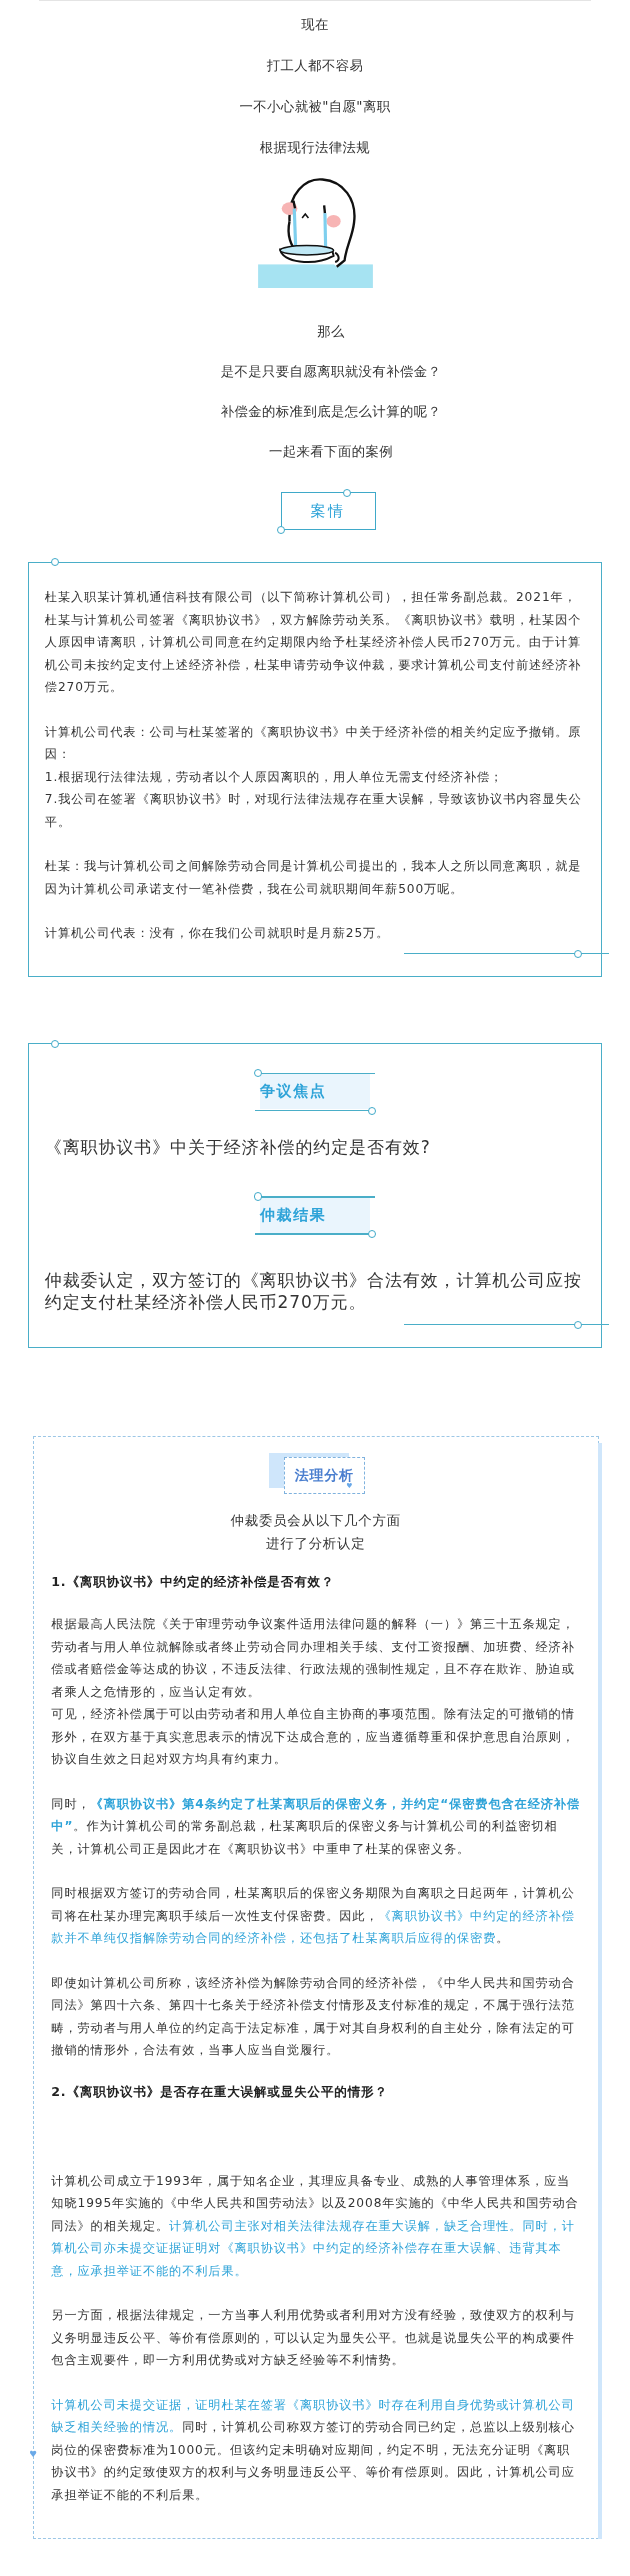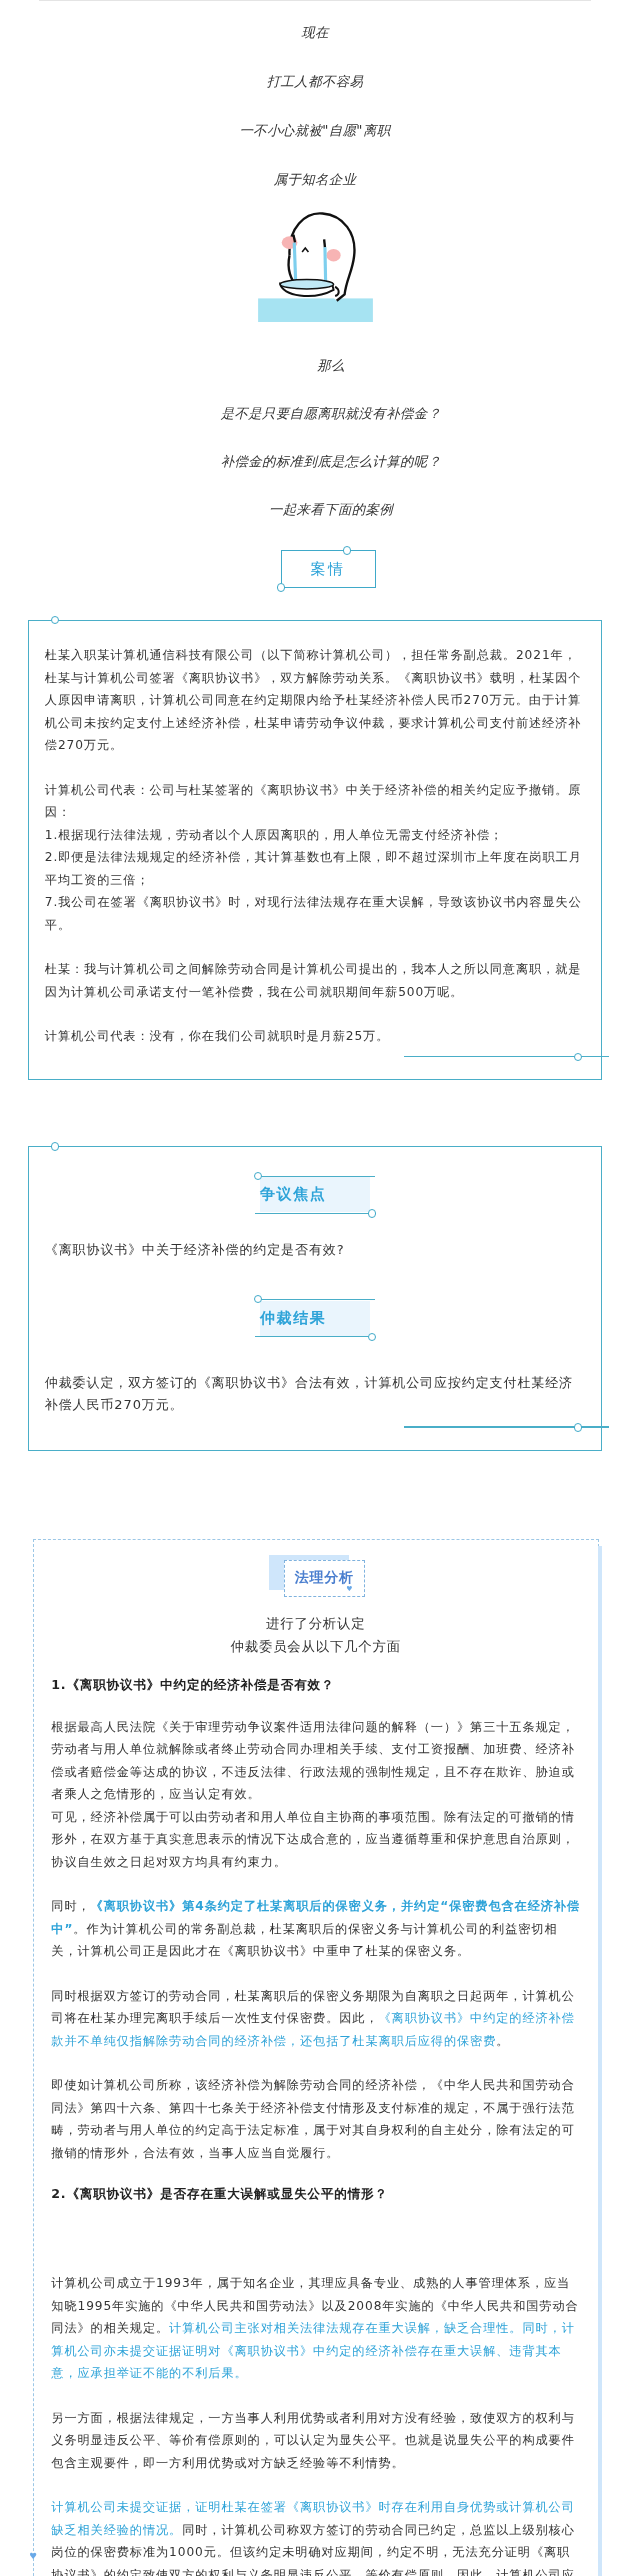--- a/index.html
+++ b/index.html
@@ -1,20 +1,20 @@
 <!DOCTYPE html>
 <html style="font-size:12.6px"><head>
 <meta charset="utf-8">
 <style>
   html, body { margin:0; padding:0; background:#ffffff; }
   body { width:630px; font-family:"DejaVu Sans","Liberation Sans",sans-serif; color:#333; }
   .page { width:630px; position:relative; }
   .topline { height:0.8px; background:#e4e4e4; margin:0 39px; }
   .intro { text-align:center; font-size:13.4px; color:#333; }
-  .intro p { margin:8px; line-height:41px; letter-spacing:0.4px;font-style:italic; }
+  .intro p { margin:0; line-height:41px; letter-spacing:0.4px; }
   .intro1 { padding-top:3.2px; }
   .meme { width:115px; height:114px; margin:6.3px auto 23.6px; position:relative; }
   .intro2 { margin-top:4.7px;padding-left:32px; }
   .intro2 p { line-height:40px; }
   .blue { color:#2ea3d8; }
   .bold { font-weight:bold; }
 
   
   .case-tag-wrap { display:flex; justify-content:center; margin-top:20.5px;padding-left:26px; }
   .case-tag { position:relative; width:93px; height:36px; border:1.2px solid #3fa9c9; display:flex; align-items:center; justify-content:center; font-size:15px; color:#2ea3d8; letter-spacing:2.4px; }
@@ -29,21 +29,21 @@
   .case-box p { margin:0; font-size:12.2px; line-height:22.5px; color:#333; letter-spacing:0.9px; }
   .case-box .gap { height:22px; }
 
   .focus-box { margin-top:66px; padding:30px 15.8px 33px 15.8px; }
   .sub-tag-wrap { display:flex; justify-content:center; }
   .sub-tag { position:relative; width:110px; height:35px; background:#eaf5fd; display:flex; align-items:center; justify-content:flex-start; font-size:15px; font-weight:bold; color:#2ea3d8; letter-spacing:1.6px; }
   .sub-tag .line-top { position:absolute; left:-2.4px; right:-4.7px; top:-1.6px; height:1.2px; background:#4aaec8; }
   .sub-tag .line-bot { position:absolute; left:-4.7px; right:-2.4px; bottom:-1.6px; height:1.2px; background:#4aaec8; }
   .sub-tag .d1 { left:-6.3px; top:-5.5px; }
   .sub-tag .d2 { right:-6.3px; bottom:-5.5px; }
-  .focus-box p { margin:0; font-size:13px; line-height:22.5px; color:#333; letter-spacing:0.9px; }
+  .focus-box p { margin:0; font-size:17px; line-height:22.5px; color:#333; letter-spacing:0.9px; }
 
   
   .dbox { position:relative; margin:0 31.5px 0 33px; border:1.2px dashed #9cc7e6; }
   .dbox .shadow-right { position:absolute; right:-4.7px; top:6.3px; bottom:-6.3px; width:3.9px; background:#cfe6fb; }
   .dbox .heart { position:absolute; left:-4.7px; width:7.9px; height:7.9px; color:#6aa9e8; font-size:8.7px; line-height:7.9px; }
   .ana-box { margin-top:88px; padding:14px 17.3px 31.5px 17.3px; }
   .dtag-wrap { display:flex; justify-content:center; }
   .dtag { position:relative; width:80px; height:36px; margin-top:6.3px; }
   .dtag .bg { position:absolute; left:-6.3px; top:-4.7px; width:80px; height:35px; background:#cfe6fb; }
   .dtag .inner { position:absolute; left:8px; top:0; width:79px; height:35px; border:1.2px dashed #7fb2de; background:#fff; display:flex; align-items:center; justify-content:center; font-size:14px; font-weight:bold; color:#4b7fcf; letter-spacing:0.8px; }
@@ -56,21 +56,21 @@
 </head>
 <body>
 
 <div class="page">
   <div class="topline"></div>
 
   <div class="intro intro1">
     <p>现在</p>
     <p>打工人都不容易</p>
     <p>一不小心就被"自愿"离职</p>
-    <p>属于知名企业</p>
+    <p>根据现行法律法规</p>
   </div>
 
   <div class="meme">
     <svg width="115" height="114" viewBox="0 0 146 145">
       <rect x="0" y="115" width="146" height="30" fill="#a6e3f2"></rect>
       <path d="M40 60 C38 25, 60 5, 82 7 C108 9, 126 32, 122 62 C120 80, 112 92, 110 110 L100 118" fill="#fff" stroke="#111" stroke-width="3"></path>
       <path d="M40 60 C36 78, 42 92, 50 100" fill="none" stroke="#111" stroke-width="3"></path>
       <ellipse cx="28" cy="44" rx="10" ry="8" transform="translate(12,0)" fill="#f7b4b4"></ellipse>
       <ellipse cx="96" cy="60" rx="9" ry="8" fill="#f7b4b4"></ellipse>
       <line x1="45" y1="34" x2="47" y2="44" stroke="#111" stroke-width="3"></line>
@@ -98,21 +98,20 @@
       <span>案情</span>
     </div>
   </div>
 
   <div class="tbox case-box">
     <span class="dot tl-dot"></span>
     <p>杜某入职某计算机通信科技有限公司（以下简称计算机公司），担任常务副总裁。2021年，杜某与计算机公司签署《离职协议书》，双方解除劳动关系。《离职协议书》载明，杜某因个人原因申请离职，计算机公司同意在约定期限内给予杜某经济补偿人民币270万元。由于计算机公司未按约定支付上述经济补偿，杜某申请劳动争议仲裁，要求计算机公司支付前述经济补偿270万元。</p>
     <div class="gap"></div>
     <p>计算机公司代表：公司与杜某签署的《离职协议书》中关于经济补偿的相关约定应予撤销。原因：</p>
     <p>1.根据现行法律法规，劳动者以个人原因离职的，用人单位无需支付经济补偿；</p>
-    <p>2.即便是法律法规规定的经济补偿，其计算基数也有上限，即不超过深圳市上年度在岗职工月平均工资的三倍；</p>
     <p>7.我公司在签署《离职协议书》时，对现行法律法规存在重大误解，导致该协议书内容显失公平。</p>
     <div class="gap"></div>
     <p>杜某：我与计算机公司之间解除劳动合同是计算机公司提出的，我本人之所以同意离职，就是因为计算机公司承诺支付一笔补偿费，我在公司就职期间年薪500万呢。</p>
     <div class="gap"></div>
     <p>计算机公司代表：没有，你在我们公司就职时是月薪25万。</p>
     <span class="br-line"></span>
     <span class="dot br-dot"></span>
   </div>
 
   <div class="tbox focus-box">
@@ -147,22 +146,22 @@
     <div class="dtag-wrap">
       <div class="dtag">
         <span class="bg"></span>
         <span class="inner">
             <span>法理分析</span>
           </span>
         <span class="sheart">♥</span>
       </div>
     </div>
     <div class="ana-sub">
+      <div>仲裁委员会从以下几个方面</div>
       <div>进行了分析认定</div>
-      <div>仲裁委员会从以下几个方面</div>
     </div>
     <div class="ana-h">1.《离职协议书》中约定的经济补偿是否有效？</div>
     <div class="sp"></div>
     <p>根据最高人民法院《关于审理劳动争议案件适用法律问题的解释（一）》第三十五条规定，劳动者与用人单位就解除或者终止劳动合同办理相关手续、支付工资报酬、加班费、经济补偿或者赔偿金等达成的协议，不违反法律、行政法规的强制性规定，且不存在欺诈、胁迫或者乘人之危情形的，应当认定有效。</p>
     <p>可见，经济补偿属于可以由劳动者和用人单位自主协商的事项范围。除有法定的可撤销的情形外，在双方基于真实意思表示的情况下达成合意的，应当遵循尊重和保护意思自治原则，协议自生效之日起对双方均具有约束力。</p>
     <div class="sp"></div>
     <p><span>同时，</span><span class="blue bold">《离职协议书》第4条约定了杜某离职后的保密义务，并约定“保密费包含在经济补偿中”</span><span>。作为计算机公司的常务副总裁，杜某离职后的保密义务与计算机公司的利益密切相关，计算机公司正是因此才在《离职协议书》中重申了杜某的保密义务。</span></p>
     <div class="sp"></div>
     <p><span>同时根据双方签订的劳动合同，杜某离职后的保密义务期限为自离职之日起两年，计算机公司将在杜某办理完离职手续后一次性支付保密费。因此，</span><span class="blue">《离职协议书》中约定的经济补偿款并不单纯仅指解除劳动合同的经济补偿，还包括了杜某离职后应得的保密费</span><span>。</span></p>
     <div class="sp"></div>

